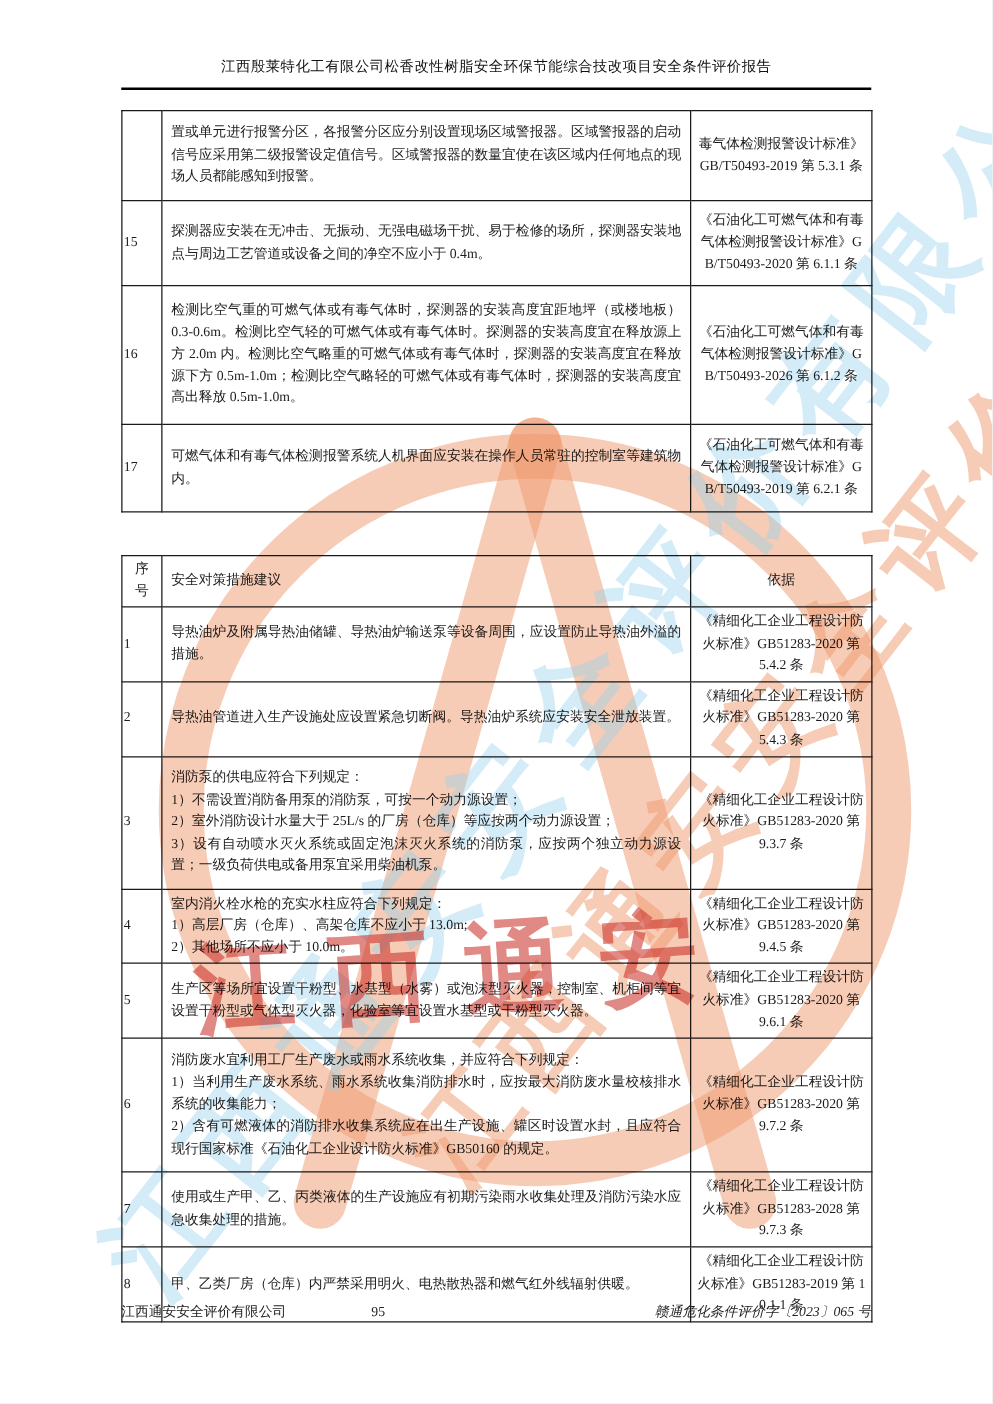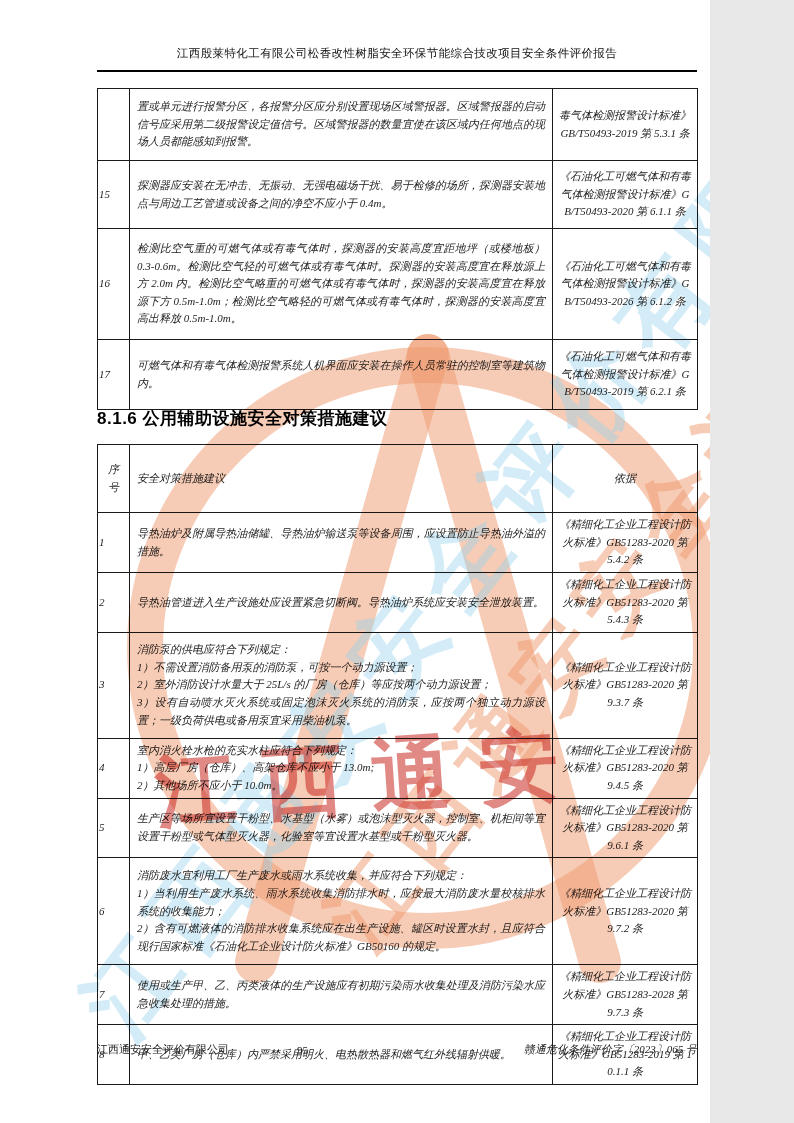--- a/index.html
+++ b/index.html
@@ -1,41 +1,41 @@
 <!DOCTYPE html>
 <html><head>
 <meta charset="utf-8">
 <style>
   * { margin:0; padding:0; box-sizing:border-box; }
   html,body { width:794px; height:1123px; background:#e8e8e8; }
   .page {
-    position:relative; width:710px; height:1123px; background:#ffffff;
+    position:relative; width:794px; height:1123px; background:#ffffff;
     overflow:hidden; font-family:"Liberation Serif", serif; color:#1a1a1a;
   }
   
   .doc-header {
     position:absolute; left:97px; top:46px; width:600px;
     text-align:center; font-size:11.5px; letter-spacing:0.4px; color:#111;
   }
   .header-rule {
     position:absolute; left:97px; top:70px; width:600px; height:2px; background:#000;
   }
   
-  table { border-collapse:collapse; table-layout:fixed; width:600px; background:transparent;font-style:italic; }
+  table { border-collapse:collapse; table-layout:fixed; width:600px; background:transparent; }
   td, th {
     border:1px solid #1a1a1a; font-size:11px; line-height:1.6;
     vertical-align:middle; font-weight:normal; color:#1c1c1c;
   }
   .c-no { width:32px; text-align:left; padding:2px 1px; }
   .c-measure { width:423px; text-align:justify; padding:3px 7px; white-space:pre-line; }
   .c-basis { width:145px; text-align:center; padding:3px 4px; word-break:break-all; }
   #table1 { position:absolute; left:97px; top:88px; }
   #table2 { position:absolute; left:97px; top:444px; }
   #table2 th { text-align:center; }
-  #table2 th.c-no { word-break:break-all; padding:16px 10px; }
+  #table2 th.c-no { word-break:break-all; padding:2px 10px; }
   
   .section-heading {
     position:absolute; left:97px; top:407px; width:600px;
     font-family:"Liberation Sans", sans-serif; font-weight:bold;
     font-size:17px; color:#000; letter-spacing:0.5px;
   }
   
   .doc-footer {
     position:absolute; left:97px; top:1042px; width:600px;
     display:flex; justify-content:space-between; align-items:center;
@@ -96,21 +96,20 @@
         <td class="c-basis">《石油化工可燃气体和有毒气体检测报警设计标准》GB/T50493-2026 第 6.1.2 条</td>
       </tr>
       <tr style="height:70px;">
         <td class="c-no">17</td>
         <td class="c-measure">可燃气体和有毒气体检测报警系统人机界面应安装在操作人员常驻的控制室等建筑物内。</td>
         <td class="c-basis">《石油化工可燃气体和有毒气体检测报警设计标准》GB/T50493-2019 第 6.2.1 条</td>
       </tr>
     </tbody>
   </table>
 
-  <div class="section-heading">8.1.6 公用辅助设施安全对策措施建议</div>
 
   <table id="table2">
     <thead>
       <tr style="height:41px;">
         <th class="c-no">序号</th>
         <th class="c-measure" style="text-align:left;">安全对策措施建议</th>
         <th class="c-basis">依据</th>
       </tr>
     </thead>
     <tbody>

